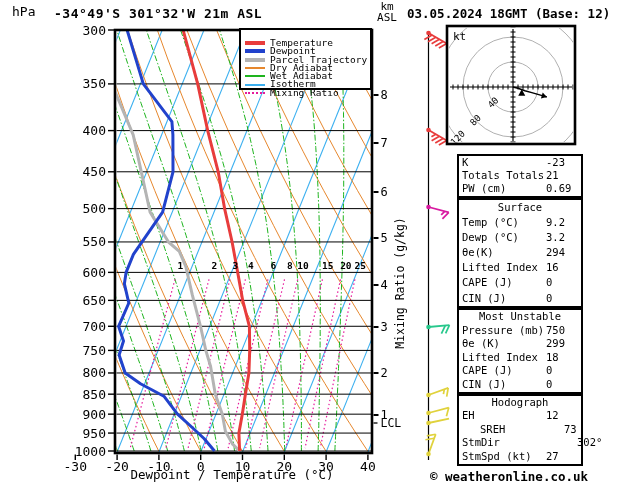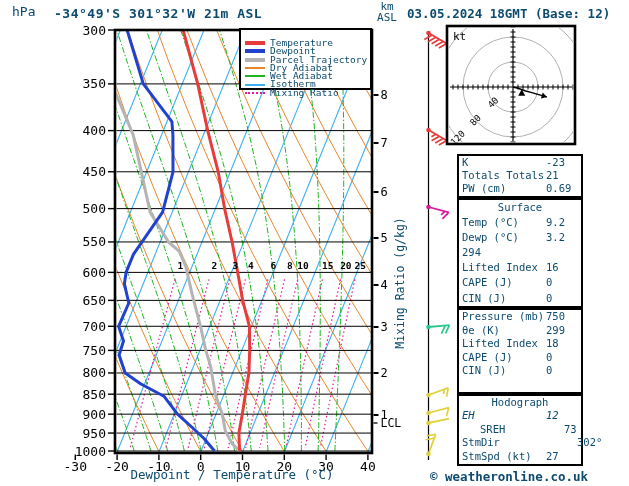--- a/index.html
+++ b/index.html
@@ -1,17 +1,17 @@
 <!DOCTYPE html>
 <html><head>
 <meta charset="utf-8">
 <style>
   html,body{margin:0;padding:0;background:#fff}
   #stage{position:relative;width:629px;height:486px;background:#fff;
-         font-family:"DejaVu Sans Mono",monospace;color:#0c4a6e;overflow:hidden}
+         font-family:"DejaVu Sans Mono",monospace;color:#000000;overflow:hidden}
   .abs{position:absolute}
   svg text{font-family:"DejaVu Sans Mono",monospace;fill:#000}
   #title{left:54px;top:6px;font-size:13px;font-weight:bold;letter-spacing:.5px}
   #hpa-label{left:12px;top:4px;font-size:13px}
   #km-asl{left:371px;top:1px;width:32px;text-align:center;font-size:11px;line-height:11px}
   #datetime{left:407px;top:6px;font-size:12.5px;font-weight:bold;white-space:nowrap}
   #xaxis-title{left:102px;top:467px;width:260px;text-align:center;font-size:12.5px}
   #mixing-label{left:330px;top:276px;width:140px;height:14px;text-align:center;
                 font-size:11.5px;transform:rotate(-90deg)}
   #copyright{left:430px;top:469px;font-size:12.5px;font-weight:bold;white-space:nowrap}
@@ -404,36 +404,38 @@
         <div class="panel-header" style="line-height: 15.1px;">Surface</div>
         <div class="prow" style="line-height: 15.1px;">
           <span class="plabel">Temp (°C)</span>
           <span>9.2</span>
         </div>
         <div class="prow" style="line-height: 15.1px;">
           <span class="plabel">Dewp (°C)</span>
           <span>3.2</span>
         </div>
         <div class="prow" style="line-height: 15.1px;">
+          <span class="plabel">θe(K)</span>
           <span>294</span>
         </div>
         <div class="prow" style="line-height: 15.1px;">
           <span class="plabel">Lifted Index</span>
           <span>16</span>
         </div>
         <div class="prow" style="line-height: 15.1px;">
           <span class="plabel">CAPE (J)</span>
           <span>0</span>
         </div>
         <div class="prow" style="line-height: 15.1px;">
           <span class="plabel">CIN (J)</span>
           <span>0</span>
         </div>
       </div>
       <div class="panel-box" style="top: 308px; height: 86px;">
+        <div class="panel-header" style="line-height: 13.6px;">Most Unstable</div>
         <div class="prow" style="line-height: 13.6px;">
           <span class="plabel">Pressure (mb)</span>
           <span>750</span>
         </div>
         <div class="prow" style="line-height: 13.6px; align-items: center;">
           <span class="plabel">θe (K)</span>
           <span>299</span>
         </div>
         <div class="prow" style="line-height: 13.6px;">
           <span class="plabel">Lifted Index</span>
@@ -443,21 +445,21 @@
           <span class="plabel">CAPE (J)</span>
           <span>0</span>
         </div>
         <div class="prow" style="line-height: 13.6px;">
           <span class="plabel">CIN (J)</span>
           <span>0</span>
         </div>
       </div>
       <div class="panel-box" style="top: 394px; height: 72px;">
         <div class="panel-header" style="line-height: 13.4px;">Hodograph</div>
-        <div class="prow" style="line-height: 13.4px; font-style: italic;">
+        <div class="prow" style="line-height: 13.4px;">
           <span class="plabel">EH</span>
           <span>12</span>
         </div>
         <div class="prow" style="line-height: 13.4px; padding-left: 21px;">
           <span class="plabel">SREH</span>
           <span>73</span>
         </div>
         <div class="prow" style="line-height: 13.4px; gap: 31px;">
           <span class="plabel">StmDir</span>
           <span>302°</span>

